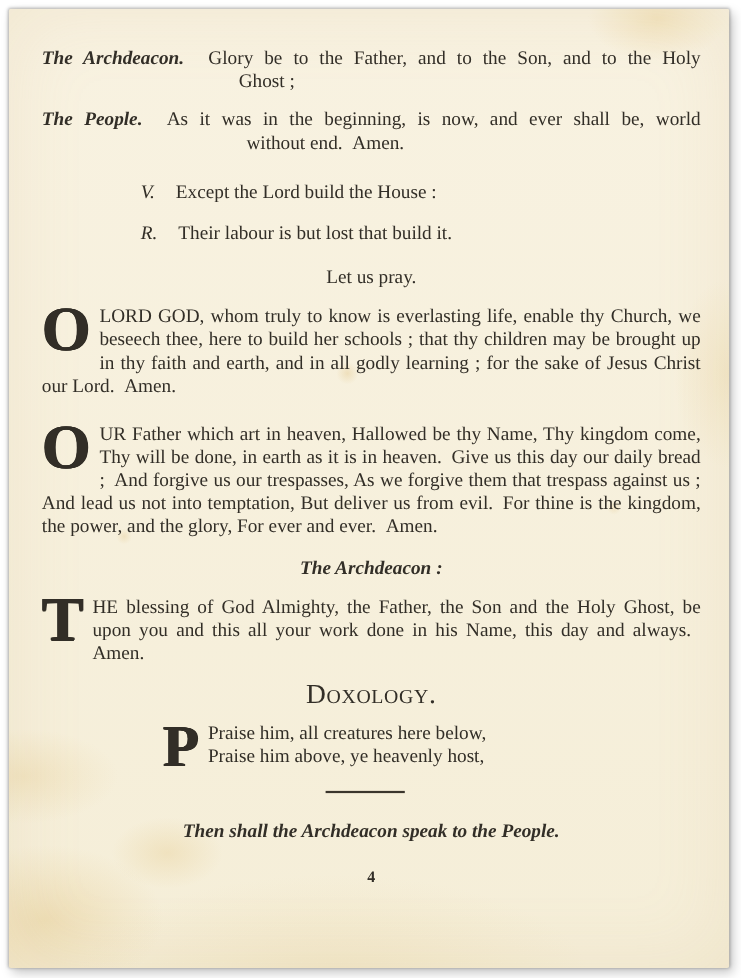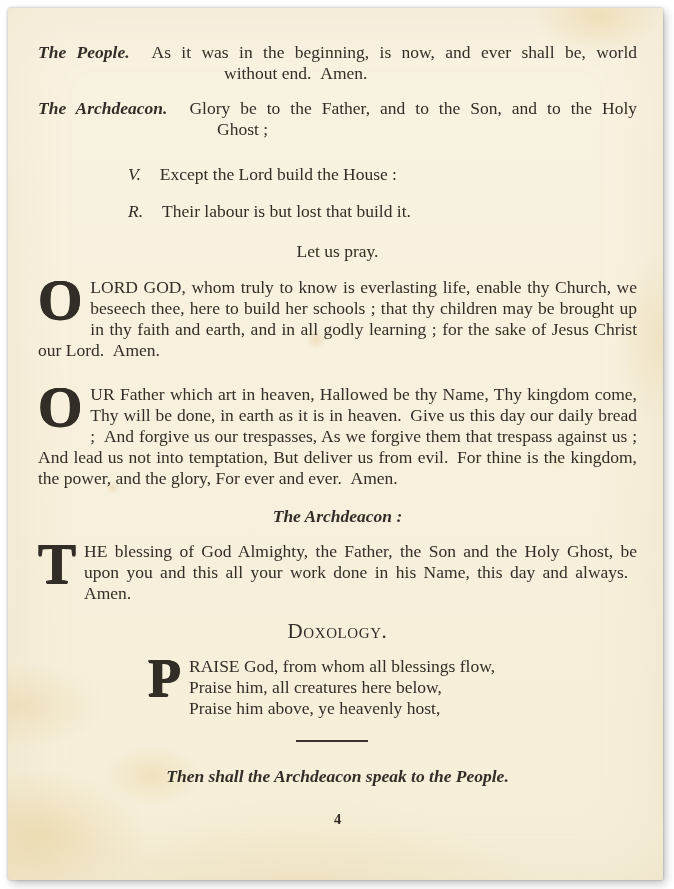--- a/index.html
+++ b/index.html
@@ -69,21 +69,21 @@
     line-height: 41px;
     height: 42px;
     margin: 2px 8px 0 0;
     text-shadow: 0.6px 0 0 currentColor, -0.6px 0 0 currentColor, 0 0.5px 0 currentColor;
   }
 
   .arch-head { margin-top: 17px; text-align: center; font-style: italic; font-weight: 700; }
 
   .dox-head {
     margin-top: 17px; text-align: center;
-    font-variant: small-caps; letter-spacing: 0.6px; font-size: 21px;
+    font-variant: small-caps; letter-spacing: 0.6px; font-size: 25px;
   }
 
   
   .verse { margin-top: 14px; margin-left: 110px; }
   .verse .dropcap { font-size: 54px; line-height: 40px; height: 42px; }
   .verse-line.l2 { padding-left: 14px; }
 
   
   .rule {
     margin: 21px auto 0 auto;
@@ -95,30 +95,30 @@
   .pagenum { margin-top: 22px; text-align: center; font-weight: 700; font-size: 14.5px; }
 </style>
 </head>
 <body>
 
 <div class="backdrop">
   <div class="page">
 
     <div class="resp">
       <div class="resp-line1">
-        <span class="speaker">The People.</span><span>As it was in the beginning, is now, and ever shall be, world</span>
+        <span class="speaker">The Archdeacon.</span><span>Glory be to the Father, and to the Son, and to the Holy</span>
       </div>
-      <div class="resp-cont indent-b">without end. Amen.</div>
+      <div class="resp-cont indent-a">Ghost ;</div>
     </div>
 
     <div class="resp">
       <div class="resp-line1">
-        <span class="speaker">The Archdeacon.</span><span>Glory be to the Father, and to the Son, and to the Holy</span>
+        <span class="speaker">The People.</span><span>As it was in the beginning, is now, and ever shall be, world</span>
       </div>
-      <div class="resp-cont indent-a">Ghost ;</div>
+      <div class="resp-cont indent-b">without end. Amen.</div>
     </div>
 
     <div class="versicles">
       <div class="versicle">
         <span class="vmark">V.</span><span>Except the Lord build the House :</span>
       </div>
       <div class="versicle">
         <span class="vmark">R.</span><span>Their labour is but lost that build it.</span>
       </div>
     </div>
@@ -136,21 +136,20 @@
     <div class="arch-head">The Archdeacon :</div>
 
     <p class="prayer blessing">
       <span class="dropcap">T</span><span>HE blessing of God Almighty, the Father, the Son and the Holy Ghost, be upon you and this all your work done in his Name, this day and always. Amen.</span>
     </p>
 
     <div class="dox-head">Doxology.</div>
 
     <div class="verse">
       <span class="dropcap">P</span>
-      <div class="verse-line l1">RAISE God, from whom all blessings flow,</div>
       <div class="verse-line l2">Praise him, all creatures here below,</div>
       <div class="verse-line l3">Praise him above, ye heavenly host,</div>
     </div>
 
     <div class="rule"></div>
 
     <div class="rubric">Then shall the Archdeacon speak to the People.</div>
 
     <div class="pagenum">4</div>
 

